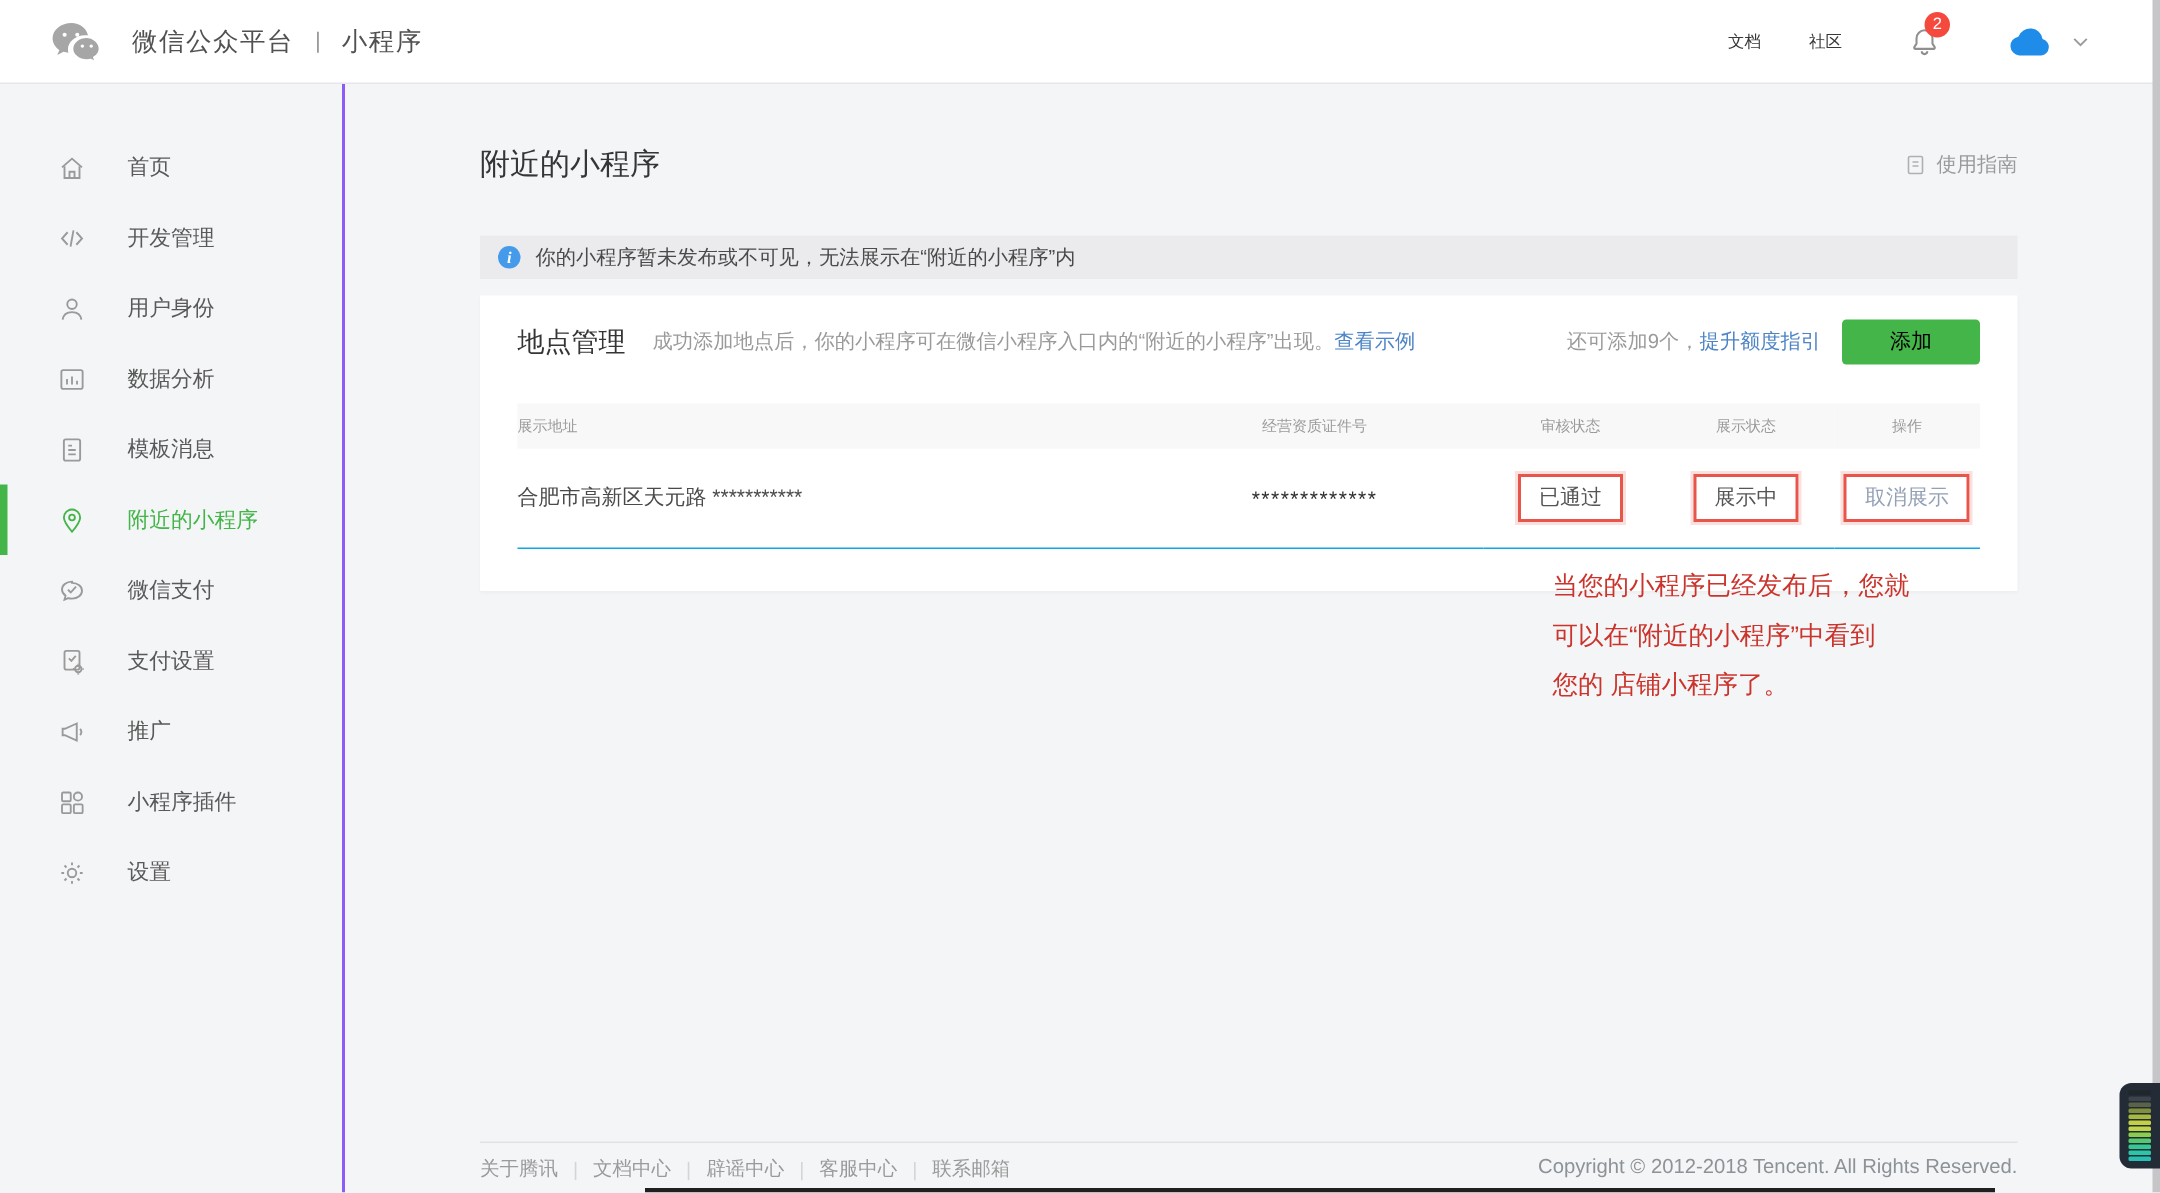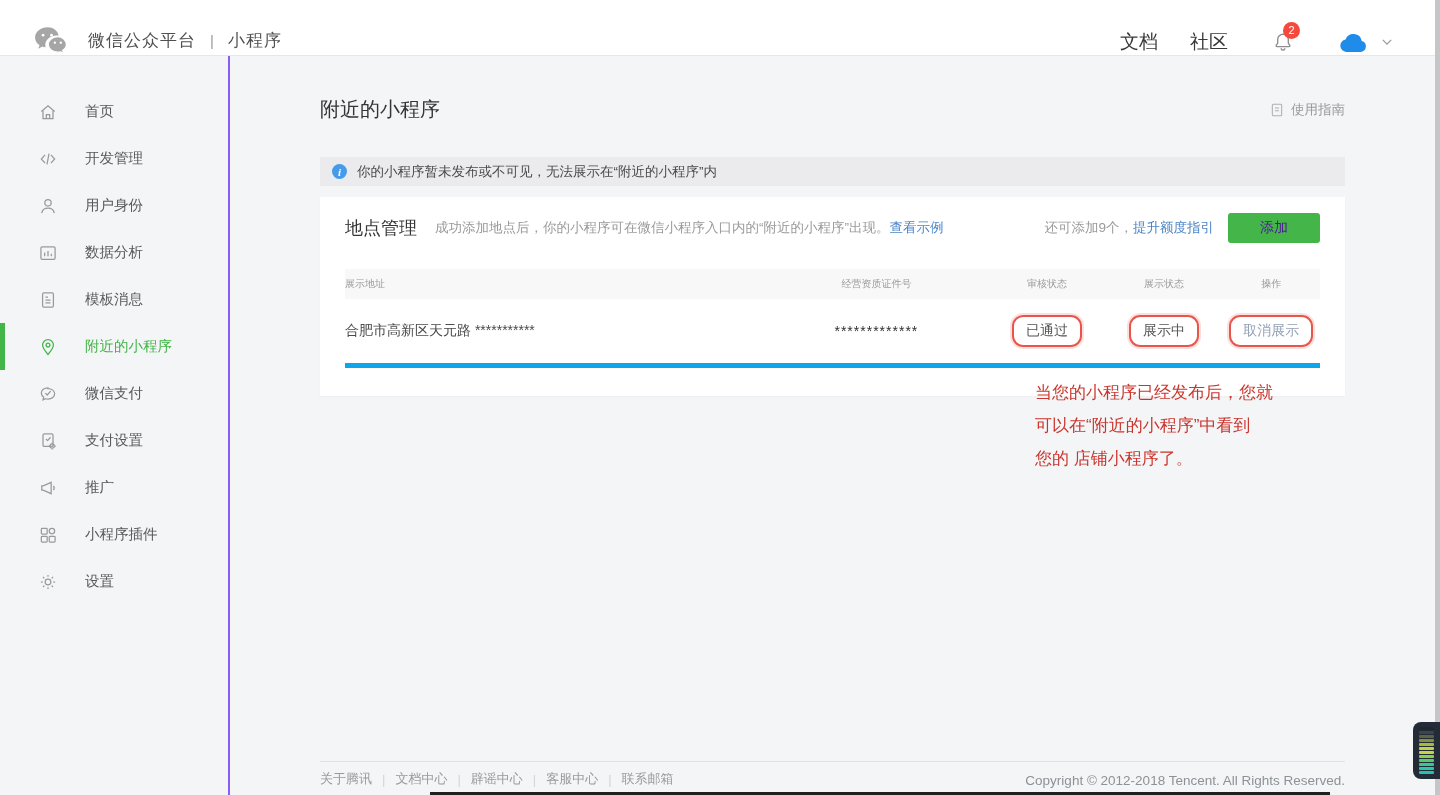--- a/index.html
+++ b/index.html
@@ -2,28 +2,28 @@
 <html><head>
 <meta charset="utf-8">
 <style>
   * { margin:0; padding:0; box-sizing:border-box; }
   html,body { width:1440px; height:795px; overflow:hidden; }
   body { font-family:"Liberation Sans","DejaVu Sans",sans-serif; background:#f4f5f7; color:#4a4a4a; }
   .page { position:relative; width:1440px; height:795px; overflow:hidden; }
 
   
   header { position:absolute; top:0; left:0; right:0; height:56px; background:#fff;
-           border-bottom:1px solid #e7e7eb; display:flex; align-items:flex-end;
+           border-bottom:1px solid #e7e7eb; display:flex; align-items:center;
            justify-content:space-between; padding:0 46px 0 34px; z-index:5; }
   .h-left { display:flex; align-items:center; }
   .wx-logo { display:inline-flex; margin-right:16px; }
   .brand, .product { font-size:17px; color:#515151; letter-spacing:1px; }
   .brand-div { color:#9a9a9a; margin:0 14px; font-size:15px; }
   .h-right { display:flex; align-items:center; }
-  .h-nav { font-size:19px; color:#383838; text-decoration:none; margin-left:32px; cursor:pointer; }
+  .h-nav { font-size:11px; color:#383838; text-decoration:none; margin-left:32px; cursor:pointer; }
   .bell { position:relative; margin-left:44px; display:inline-flex; cursor:pointer; }
   .badge { position:absolute; top:-9px; left:11px; min-width:17px; height:17px; border-radius:9px;
            background:#f5493d; color:#fff; font-size:11px; line-height:17px; text-align:center; padding:0 2px; }
   .cloud { margin-left:44px; display:inline-flex; cursor:pointer; }
   .chev { margin-left:12px; display:inline-flex; cursor:pointer; }
 
   
   aside { position:absolute; top:56px; left:0; bottom:0; width:230px; border-right:2px solid #8b5cf6;
           padding-top:32px; }
   .s-item { position:relative; height:47px; display:flex; align-items:center; padding-left:38px;
@@ -46,39 +46,39 @@
   .info-i { width:15px; height:15px; border-radius:50%; background:#459ae9; color:#fff; font-size:11px;
             font-weight:bold; font-family:"Liberation Serif",serif; font-style:italic;
             display:inline-flex; align-items:center; justify-content:center; margin-right:10px; flex:none; }
 
   .panel { margin-top:11px; background:#fff; padding:16px 25px 28px; box-shadow:0 1px 2px rgba(0,0,0,.03); }
   .p-head { display:flex; align-items:center; height:30px; }
   .p-title { font-size:18px; font-weight:400; color:#353535; }
   .p-desc { font-size:13.5px; color:#9a9a9a; margin-left:18px; }
   .link { color:#4c84c6; text-decoration:none; cursor:pointer; }
   .p-right { margin-left:auto; display:flex; align-items:center; font-size:13.5px; color:#9a9a9a; }
-  .add-btn { margin-left:14px; width:92px; height:30px; background:#44b549; border:none; color:#4c1d95;
+  .add-btn { margin-left:14px; width:92px; height:30px; background:#44b549; border:none; color:#000000;
              font-size:14px; border-radius:3px; cursor:pointer; font-family:inherit; }
 
   table { width:100%; border-collapse:collapse; margin-top:26px; }
   thead th { background:#f8f8f9; height:30px; font-weight:400; font-size:10px; color:#9b9b9b; }
   th:nth-child(1), td:nth-child(1) { text-align:left; padding-left:0; }
   th, td { text-align:center; }
-  tbody td { height:66px; border-bottom:5px solid #0ea5e9; font-size:14px; color:#4a4a4a; }
+  tbody td { height:66px; border-bottom:1px solid #0ea5e9; font-size:14px; color:#4a4a4a; }
   .stars { color:#2f2f2f; letter-spacing:1px; }
-  .redbox { display:inline-block; padding:5px 12px; border:2px solid #e8554a; border-radius:11px;
+  .redbox { display:inline-block; padding:5px 12px; border:2px solid #e8554a; border-radius:0;
             box-shadow:0 0 0 2px rgba(232,85,74,.18); font-size:14px; color:#555; }
   .cancel-link { color:#93a0b6; text-decoration:none; cursor:pointer; }
 
   .annotation { position:relative; margin:-20px 0 0 715px; width:330px; color:#cb342c;
                 font-size:17px; line-height:33px; z-index:2; }
 
   
   footer { position:absolute; left:320px; right:95px; bottom:0; border-top:1px solid #e2e2e6;
-           padding:8px 0 7px; display:flex; justify-content:space-between; align-items:flex-end; }
+           padding:8px 0 7px; display:flex; justify-content:space-between; align-items:flex-start; }
   .f-links { font-size:13px; color:#9a9a9a; display:flex; align-items:center; }
   .f-links a { color:#9a9a9a; text-decoration:none; cursor:pointer; }
   .f-sep { color:#d5d5d9; margin:0 10px; }
   .f-copy { font-size:13.5px; color:#8d9296; }
 
   
   .scrollbar { position:absolute; top:0; right:0; bottom:0; width:5px; background:#c6c6c8; z-index:9; cursor:pointer; }
   .widget { position:absolute; right:0; top:722px; width:27px; height:57px; background:#232b36;
             border-radius:8px 0 0 8px; display:flex; align-items:center; justify-content:center; z-index:10; cursor:pointer; }
   .stripes { width:15px; }

